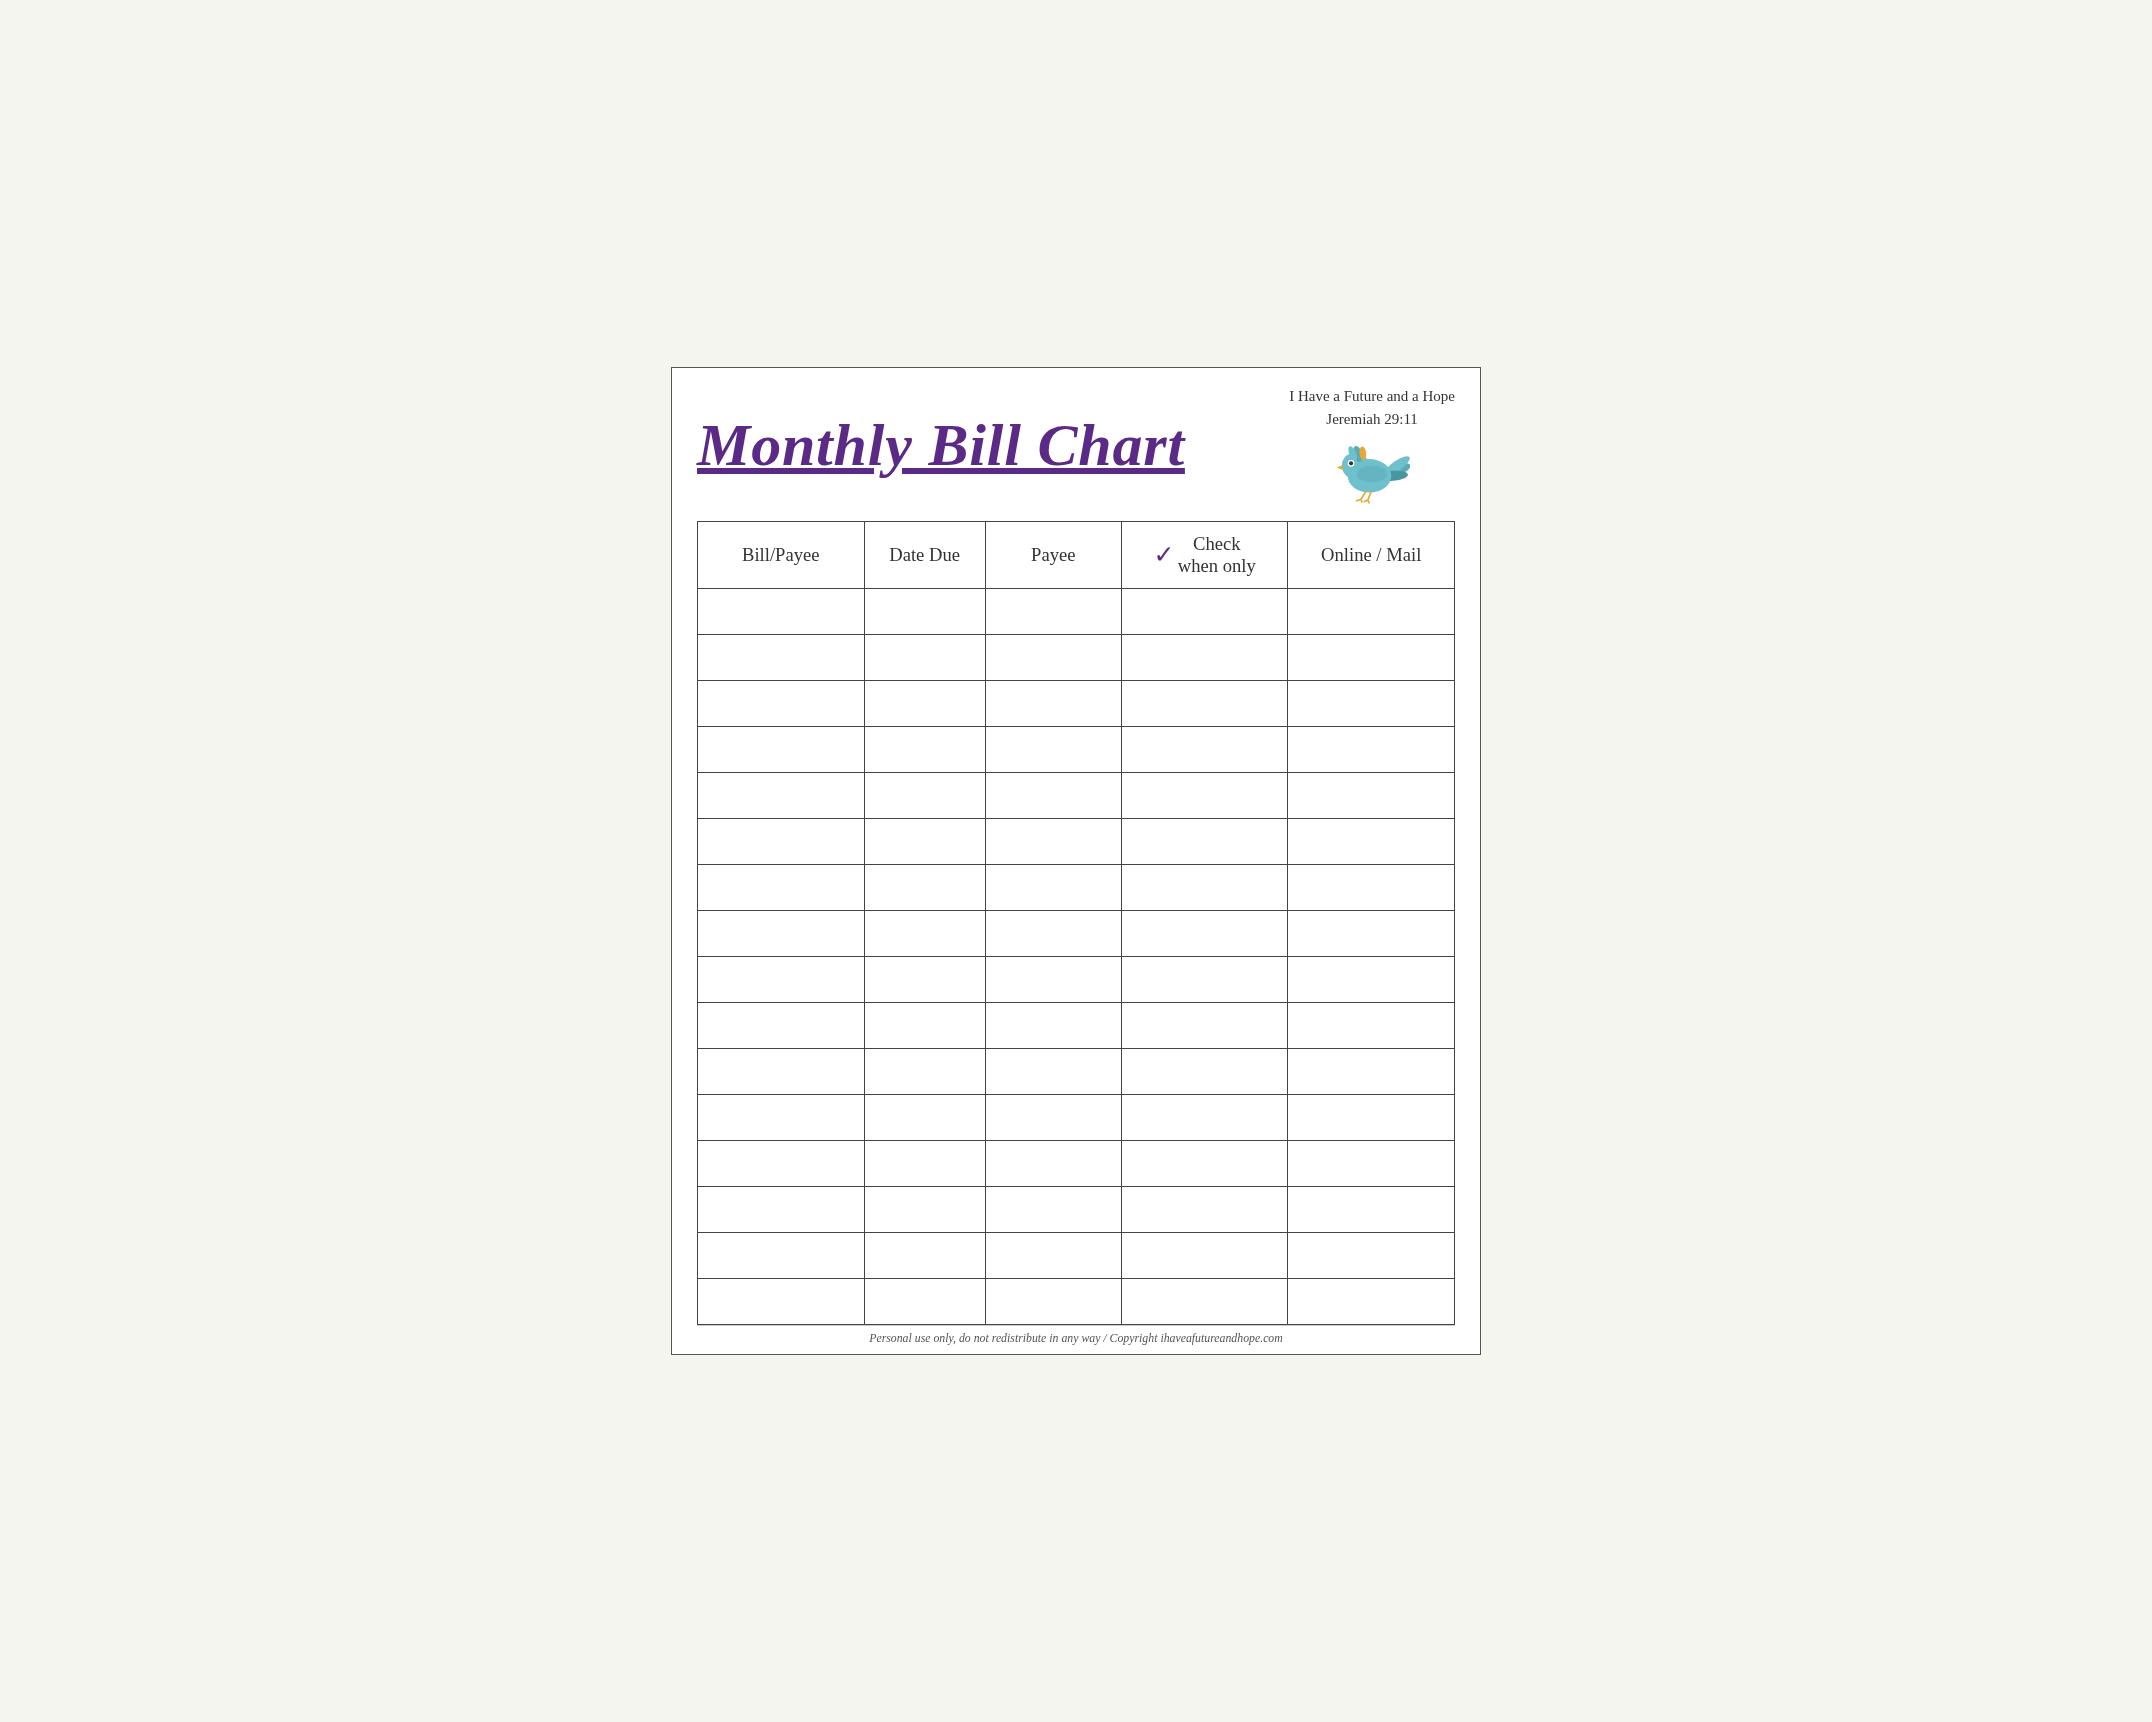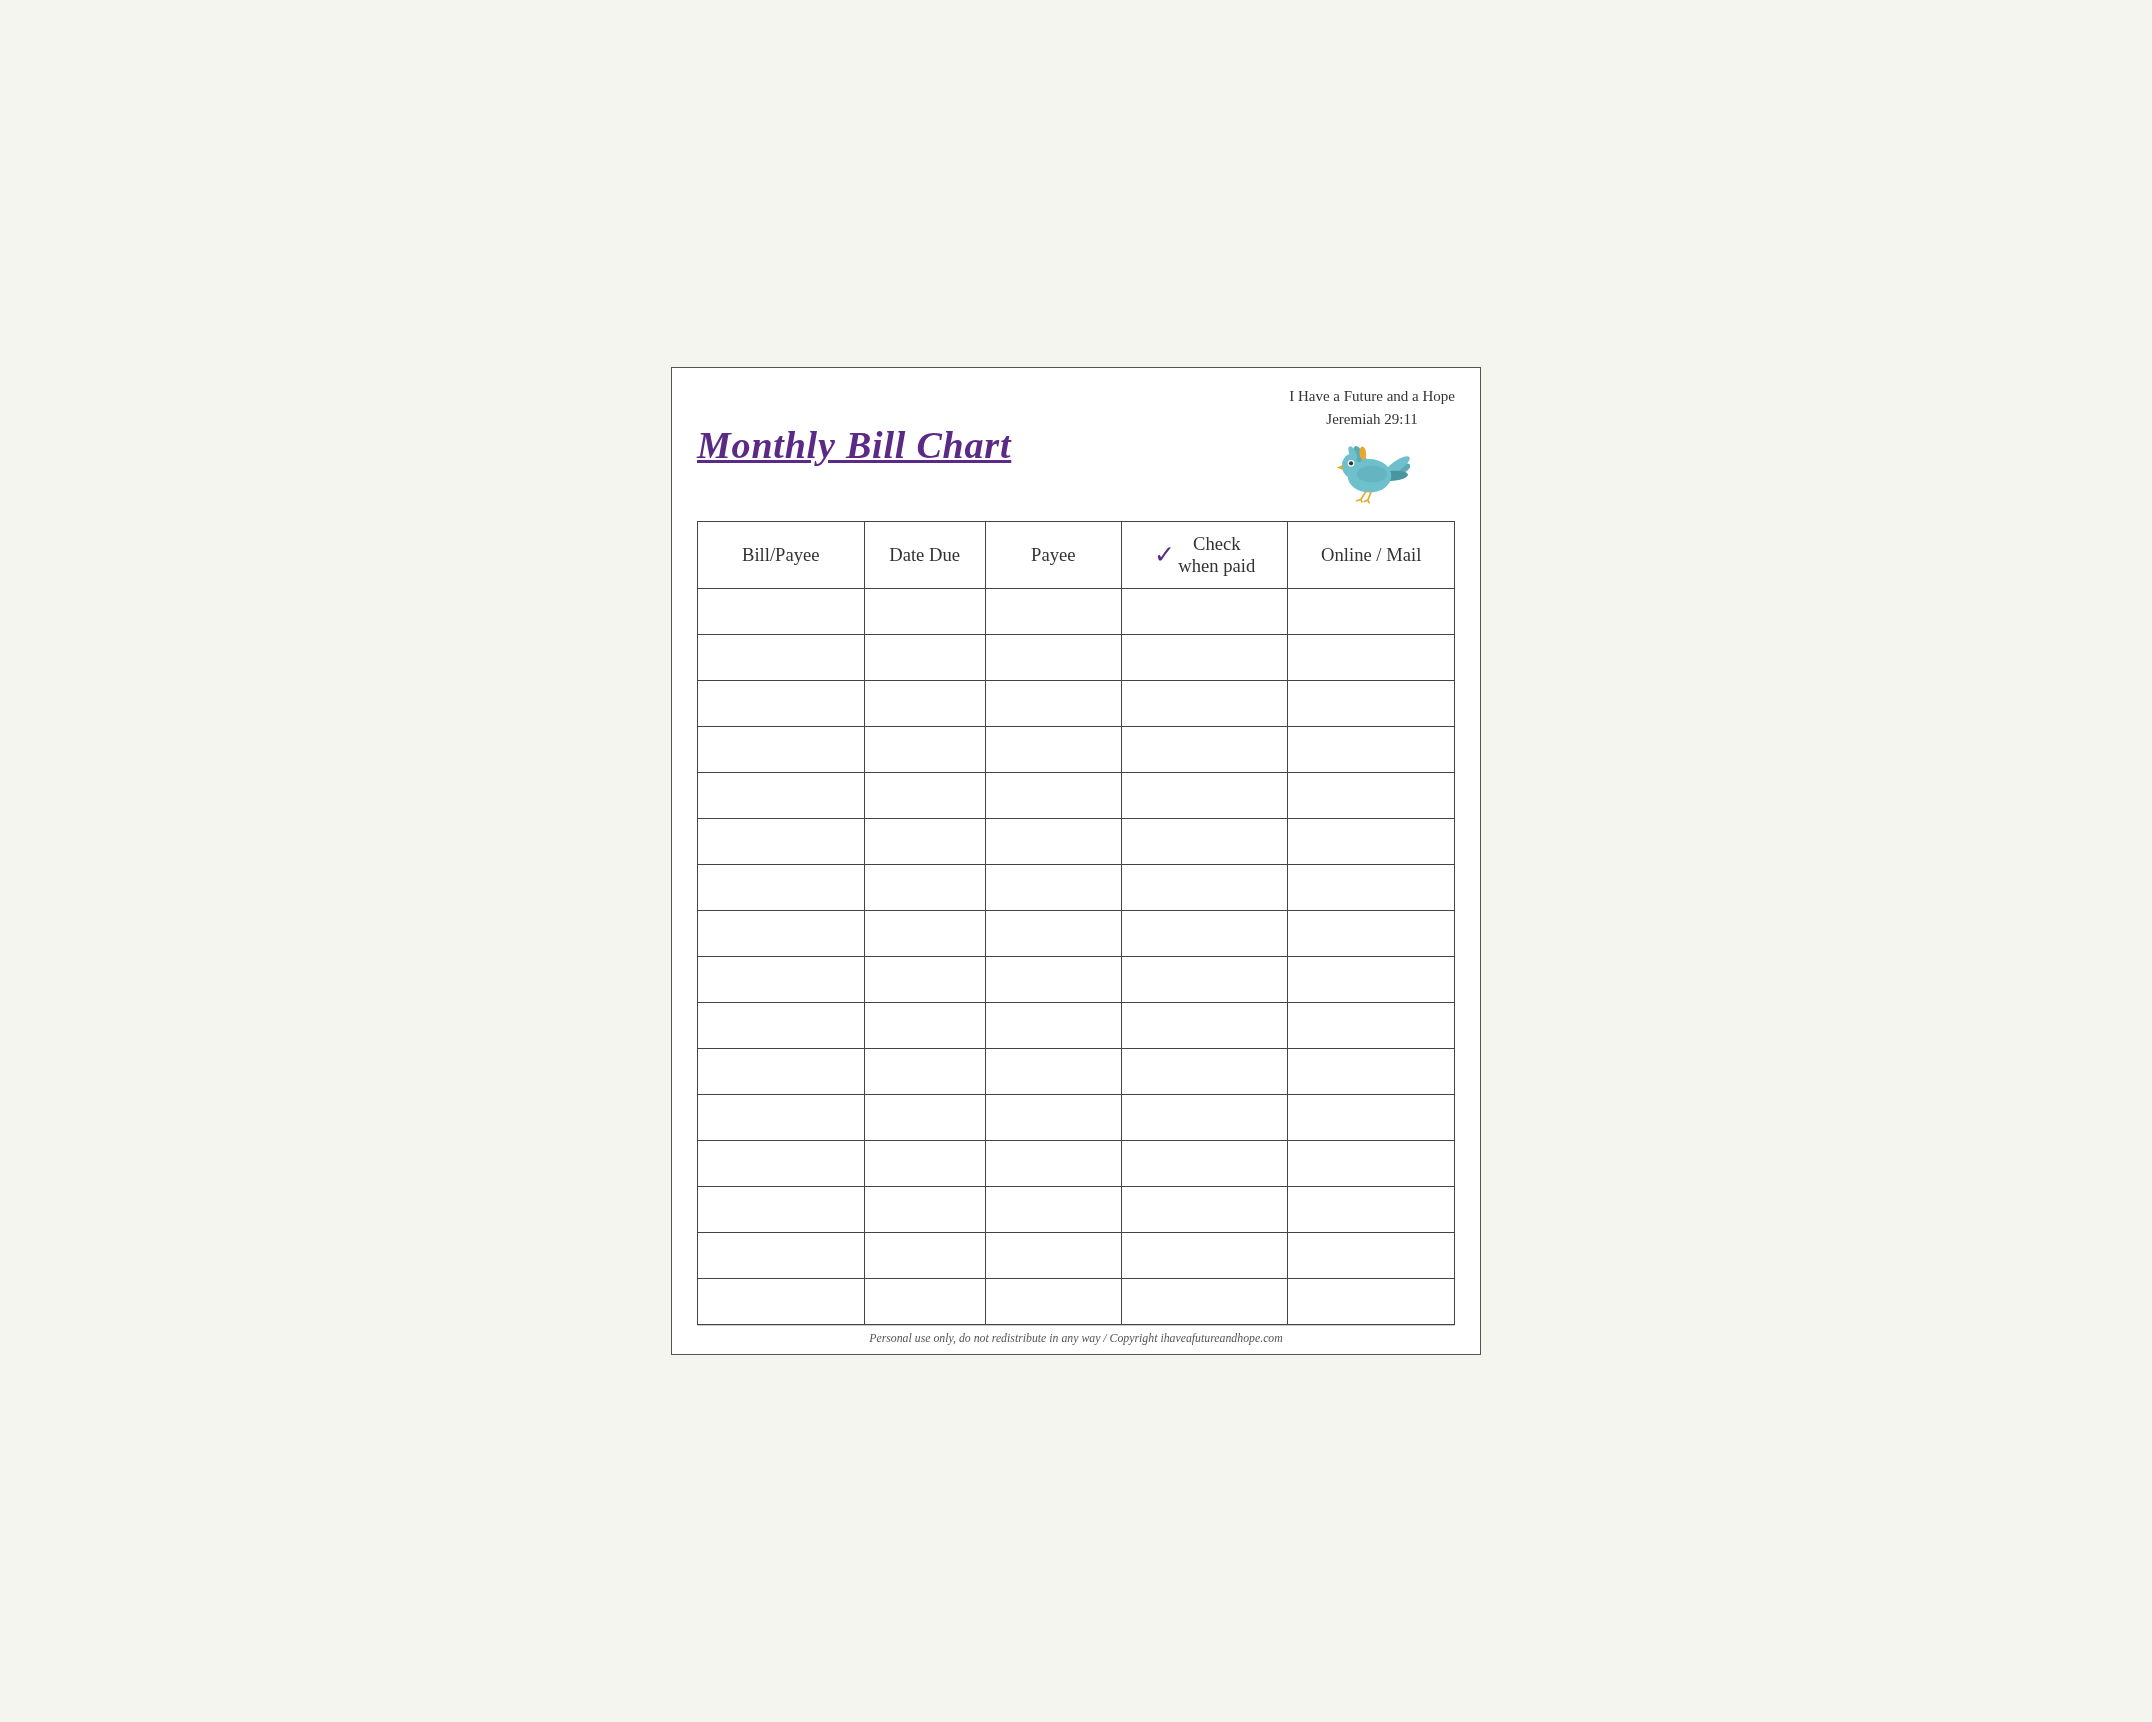--- a/index.html
+++ b/index.html
@@ -27,21 +27,21 @@
 
     .header {
       display: flex;
       justify-content: space-between;
       align-items: center;
       margin-bottom: 15px;
     }
 
     .title {
       font-family: 'Comic Sans MS', 'Chalkboard SE', cursive;
-      font-size: 38px;
+      font-size: 60px;
       color: #5b2a86;
       text-decoration: underline;
       font-style: italic;
       font-weight: bold;
       letter-spacing: 0.8px;
     }
 
     .header-right {
       display: flex;
       align-items: center;
@@ -188,21 +188,21 @@
             <span>Date Due</span>
           </th>
           <th class="col-amount">
             <span>Payee</span>
           </th>
           <th class="col-check">
             <div class="check-header-inner">
               <span class="check-mark">✓</span>
               <div>
                 <div>Check</div>
-                <div>when paid</div>
+                <div>when only</div>
               </div>
             </div>
           </th>
           <th class="col-online">
             <span>Online / Mail</span>
           </th>
         </tr>
       </thead>
       <tbody id="table-body">
       <tr>

